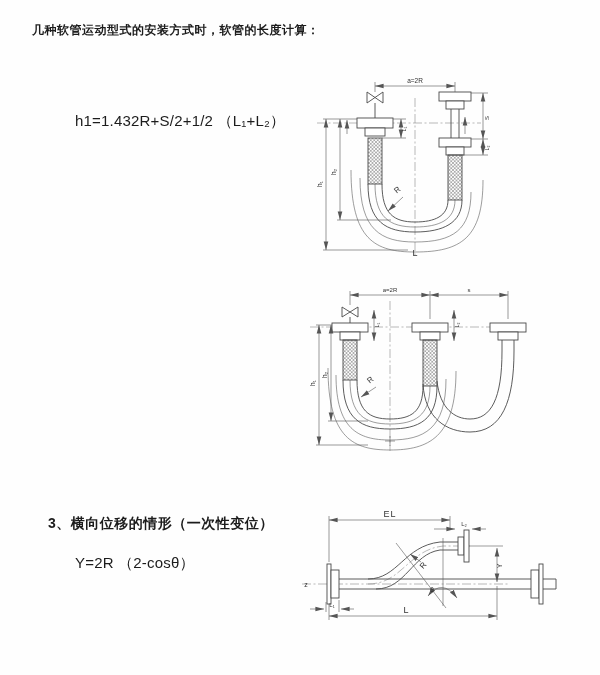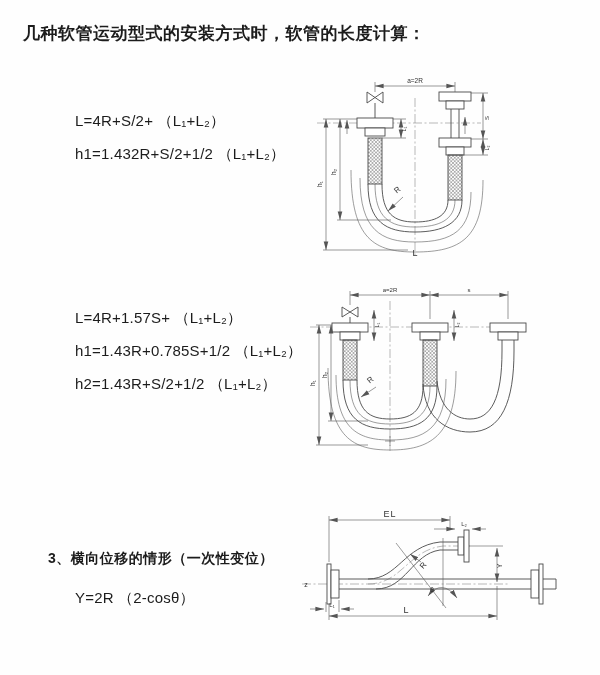--- a/index.html
+++ b/index.html
@@ -1,21 +1,21 @@
 <!DOCTYPE html>
 <html><head>
 <meta charset="utf-8">
 <style>
   html,body{margin:0;padding:0;}
   body{
     width:600px;height:675px;background:#fefefe;position:relative;overflow:hidden;
     font-family:"Liberation Sans","DejaVu Sans",sans-serif;color:#1c1c1c;
   }
   .page-title{
-    position:absolute;left:23px;top:22px;font-size:17px;font-weight:bold;letter-spacing:.5px;
+    position:absolute;left:32px;top:22px;font-size:12px;font-weight:bold;letter-spacing:.5px;
   }
   .section{position:absolute;left:48px;}
   .sec-heading{font-size:14px;font-weight:bold;letter-spacing:.5px;margin:0 0 13px 0;}
   .formulas{margin-left:27px;}
   .formula{font-size:15px;line-height:33px;white-space:nowrap;letter-spacing:.2px;}
   .diagram{position:absolute;}
   svg{display:block;}
   svg text{font-family:"Liberation Sans","DejaVu Sans",sans-serif;fill:#333;}
   .ln{stroke:#4a4a4a;stroke-width:0.9;fill:none;}
   .thin{stroke:#5a5a5a;stroke-width:0.6;fill:none;}
@@ -35,21 +35,20 @@
     <marker id="dimarr" markerWidth="9" markerHeight="6" refX="8.6" refY="3" orient="auto-start-reverse" markerUnits="userSpaceOnUse">
       <path d="M0,0.7 L8.6,3 L0,5.3 Z" fill="#555"></path>
     </marker>
   </defs>
 </svg>
 
 <div class="page-title">几种软管运动型式的安装方式时，软管的长度计算：</div>
 
 <div class="section" style="top:104px;">
   <div class="formulas">
-    <div class="formula">L=4R+S/2+ （L₁+L₂）</div>
     <div class="formula">h1=1.432R+S/2+1/2 （L₁+L₂）</div>
   </div>
 </div>
 
 <div class="diagram" style="left:313px;top:72px;">
 <svg width="235" height="186" viewBox="0 0 235 186">
   <g>
     <line class="cl" x1="102" y1="26" x2="102" y2="183"></line>
     <line class="cl" x1="4" y1="51" x2="168" y2="51"></line>
   </g>
@@ -119,25 +118,20 @@
   </g>
   <g>
     <line class="dim" x1="90" y1="125" x2="75" y2="139" marker-end="url(#dimarr)"></line>
     <text x="86" y="120" font-size="8" text-anchor="middle" transform="rotate(-40 86 120)">R</text>
   </g>
   <text x="102" y="184" font-size="9" text-anchor="middle">L</text>
 </svg>
 </div>
 
 <div class="section" style="top:301px;">
-  <div class="formulas">
-    <div class="formula">L=4R+1.57S+ （L₁+L₂）</div>
-    <div class="formula">h1=1.43R+0.785S+1/2 （L₁+L₂）</div>
-    <div class="formula">h2=1.43R+S/2+1/2 （L₁+L₂）</div>
-  </div>
 </div>
 
 <div class="diagram" style="left:308px;top:283px;">
 <svg width="285" height="172" viewBox="0 0 285 172">
   <g>
     <line class="cl" x1="82" y1="18" x2="82" y2="168"></line>
     <line class="cl" x1="2" y1="44" x2="218" y2="44"></line>
   </g>
   <g>
     <path class="ln" d="M35,97 C35,136 53,146 82,146 C111,146 129,137 129,103"></path>
@@ -205,21 +199,21 @@
     <line class="dim" x1="68" y1="104" x2="53" y2="114" marker-end="url(#dimarr)"></line>
     <text x="64" y="99" font-size="8" text-anchor="middle" transform="rotate(-40 64 99)">R</text>
   </g>
   <g>
     <line class="thin" x1="82" y1="153" x2="82" y2="163"></line>
     <line class="thin" x1="77" y1="158" x2="87" y2="158"></line>
   </g>
 </svg>
 </div>
 
-<div class="section" style="top:515px;margin-top:35px;">
+<div class="section" style="top:515px;">
   <div class="sec-heading">3、横向位移的情形（一次性变位）</div>
   <div class="formulas">
     <div class="formula">Y=2R （2-cosθ）</div>
   </div>
 </div>
 
 <div class="diagram" style="left:298px;top:508px;">
 <svg width="298" height="142" viewBox="0 0 298 142">
   <g>
     <line class="cl" x1="4" y1="76" x2="212" y2="76"></line>

